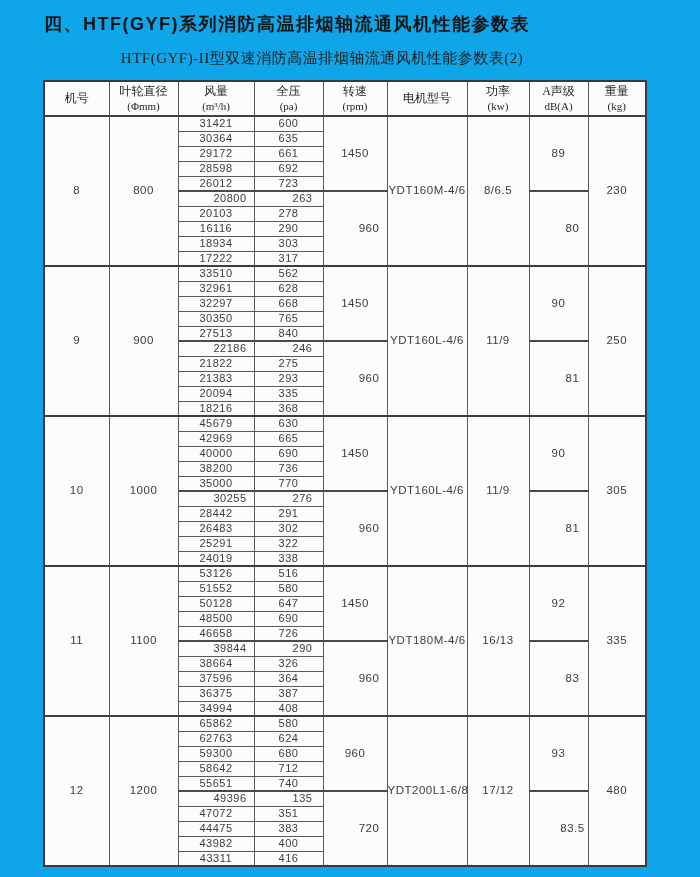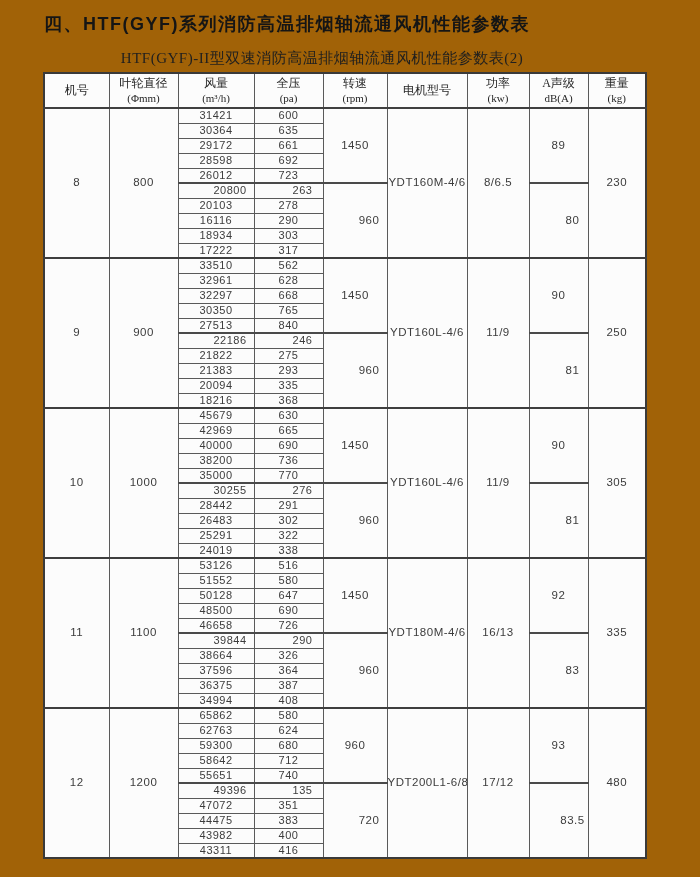--- a/index.html
+++ b/index.html
@@ -1,36 +1,36 @@
 <!DOCTYPE html>
 <html><head>
 <meta charset="utf-8">
 <style>
   html,body { margin:0; padding:0; background:#ffffff; }
   .page {
     position:relative;
     width:700px; height:877px;
-    background:#a16207;
+    background:#0ea5e9;
     font-family:"Liberation Sans", sans-serif;
     overflow:hidden;
   }
   .doc-title {
     position:absolute; left:44px; top:12px;
     font-size:18px; font-weight:bold; color:#151515;
     letter-spacing:1.5px;
     font-family:"Liberation Sans", sans-serif;
   }
   .doc-subtitle {
     position:absolute; left:0; top:49px; width:644px;
     text-align:center;
     font-size:15px; color:#1f1f1f; letter-spacing:0.5px;
     font-family:"Liberation Serif", serif;
   }
   table.perf-table {
-    position:absolute; left:43px; top:72px;
+    position:absolute; left:43px; top:80px;
     width:602px;
     border-collapse:collapse; table-layout:fixed;
     border:2px solid #3a3a3a;
     background:#fcfcfc;
   }
   .perf-table th, .perf-table td {
     border:1px solid #5a5a5a;
     text-align:center; vertical-align:middle;
     padding:0; margin:0;
     color:#3c3c3c;

